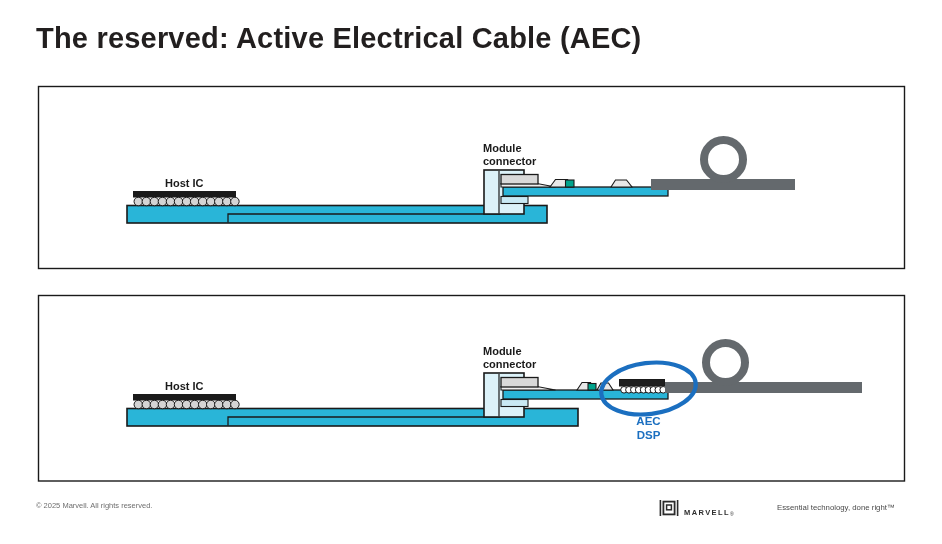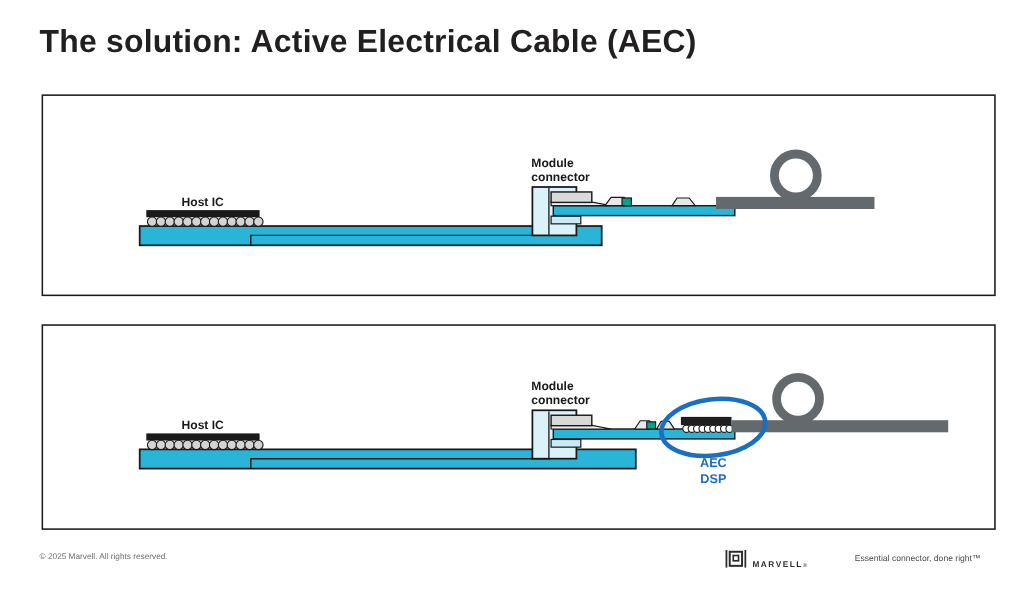--- a/index.html
+++ b/index.html
@@ -52,21 +52,21 @@
   .brand-reg{font-size:5px;color:#2E2E2E;vertical-align:super;}
   .footer-tagline{
     position:absolute;left:777px;top:503px;font-size:7.8px;color:#4A4A4A;white-space:nowrap;
   }
 </style>
 </head>
 <body>
 
 <div class="slide" style="--cyan: #29B5D8; --pale: #DCF2F9; --slot: #C9E9F4; --cable: #64696D; --teal: #00A38C; --hl: #1B6FC0; --ink: #1A1A1A; --title: #221F1F; --gray: #6E6E6E;">
 
-  <div class="slide-title">The solution: Active Electrical Cable (AEC)</div>
+  <div class="slide-title">The reserved: Active Electrical Cable (AEC)</div>
 
   <div class="panel-title panel-title--dac">Direct Attach Copper Cable (DAC)</div>
   <div class="panel-title panel-title--aec">Active Electrical Cable (AEC)</div>
 
   <svg class="diagram-svg" width="942" height="544" viewBox="0 0 942 544">
 
     <rect class="panel-box" x="38.5" y="86.5" width="866" height="182"></rect>
     <rect class="panel-box" x="38.5" y="295.5" width="866" height="185.5"></rect>
 
     <g>
@@ -174,15 +174,15 @@
     <svg width="20" height="18" viewBox="0 0 20 18">
       <rect x="0.6" y="1" width="1.6" height="16" fill="#2B2B2B"></rect>
       <rect x="4.4" y="2.6" width="11.2" height="12.8" fill="none" stroke="#2B2B2B" stroke-width="1.8"></rect>
       <rect x="7.6" y="6" width="4.8" height="4.8" fill="none" stroke="#2B2B2B" stroke-width="1.5"></rect>
       <rect x="17.8" y="1" width="1.6" height="16" fill="#2B2B2B"></rect>
     </svg>
     <span class="brand-word">MARVELL</span>
       <span class="brand-reg">®</span>
   </div>
 
-  <div class="footer-tagline">Essential connector, done right™</div>
+  <div class="footer-tagline">Essential technology, done right™</div>
 
 </div>
 
 </body></html>

